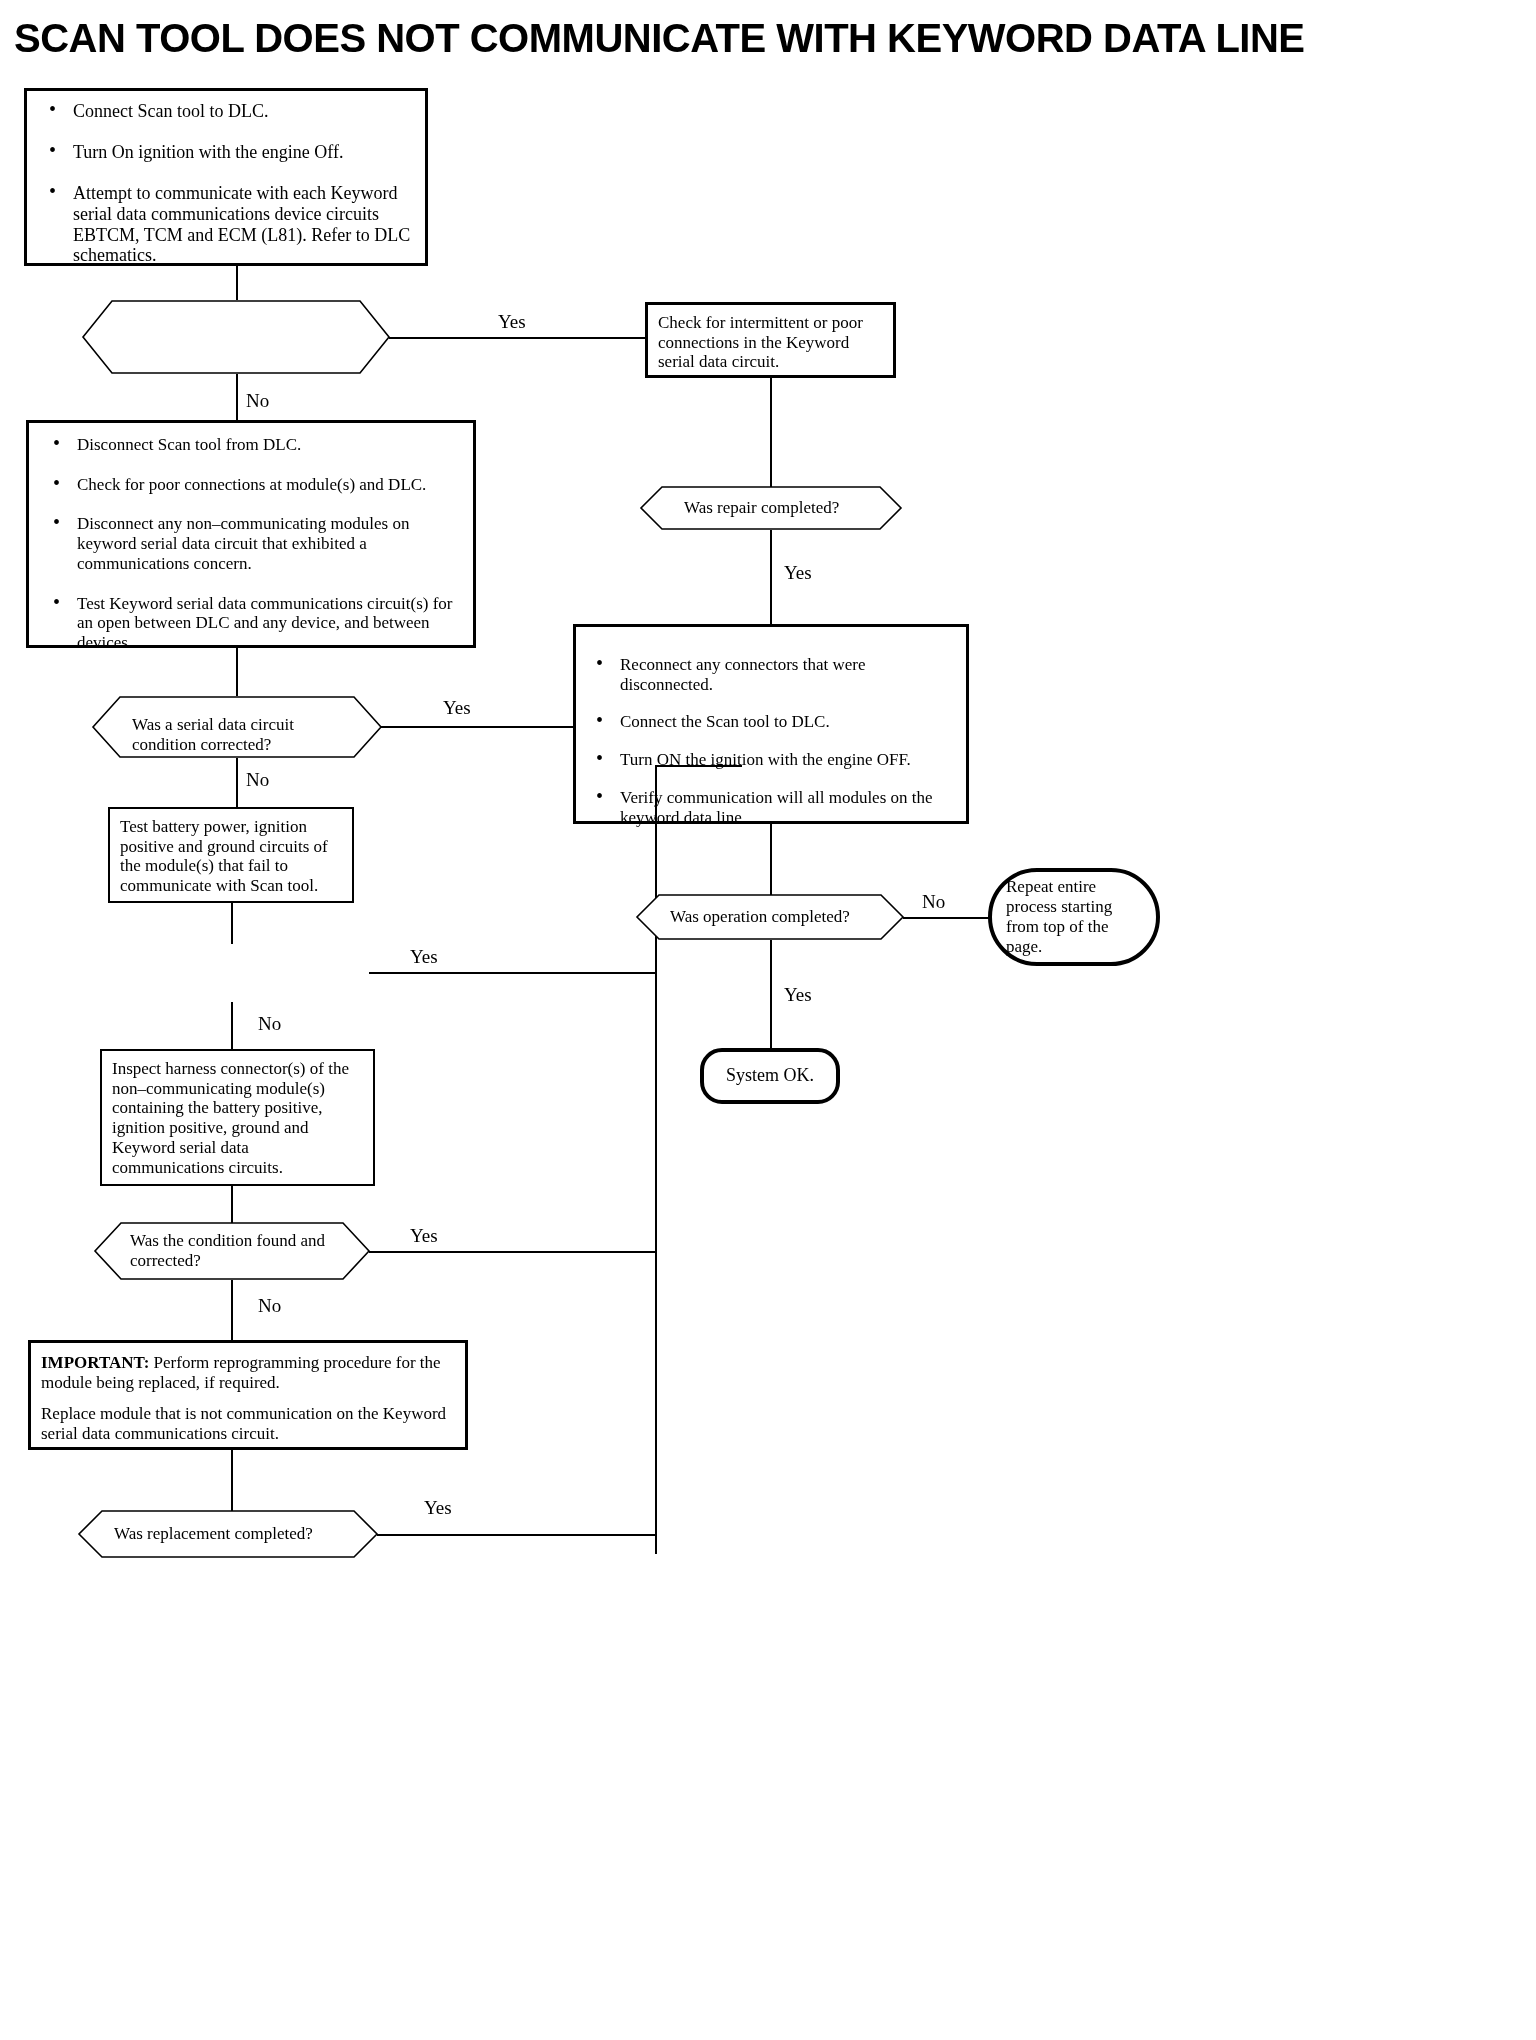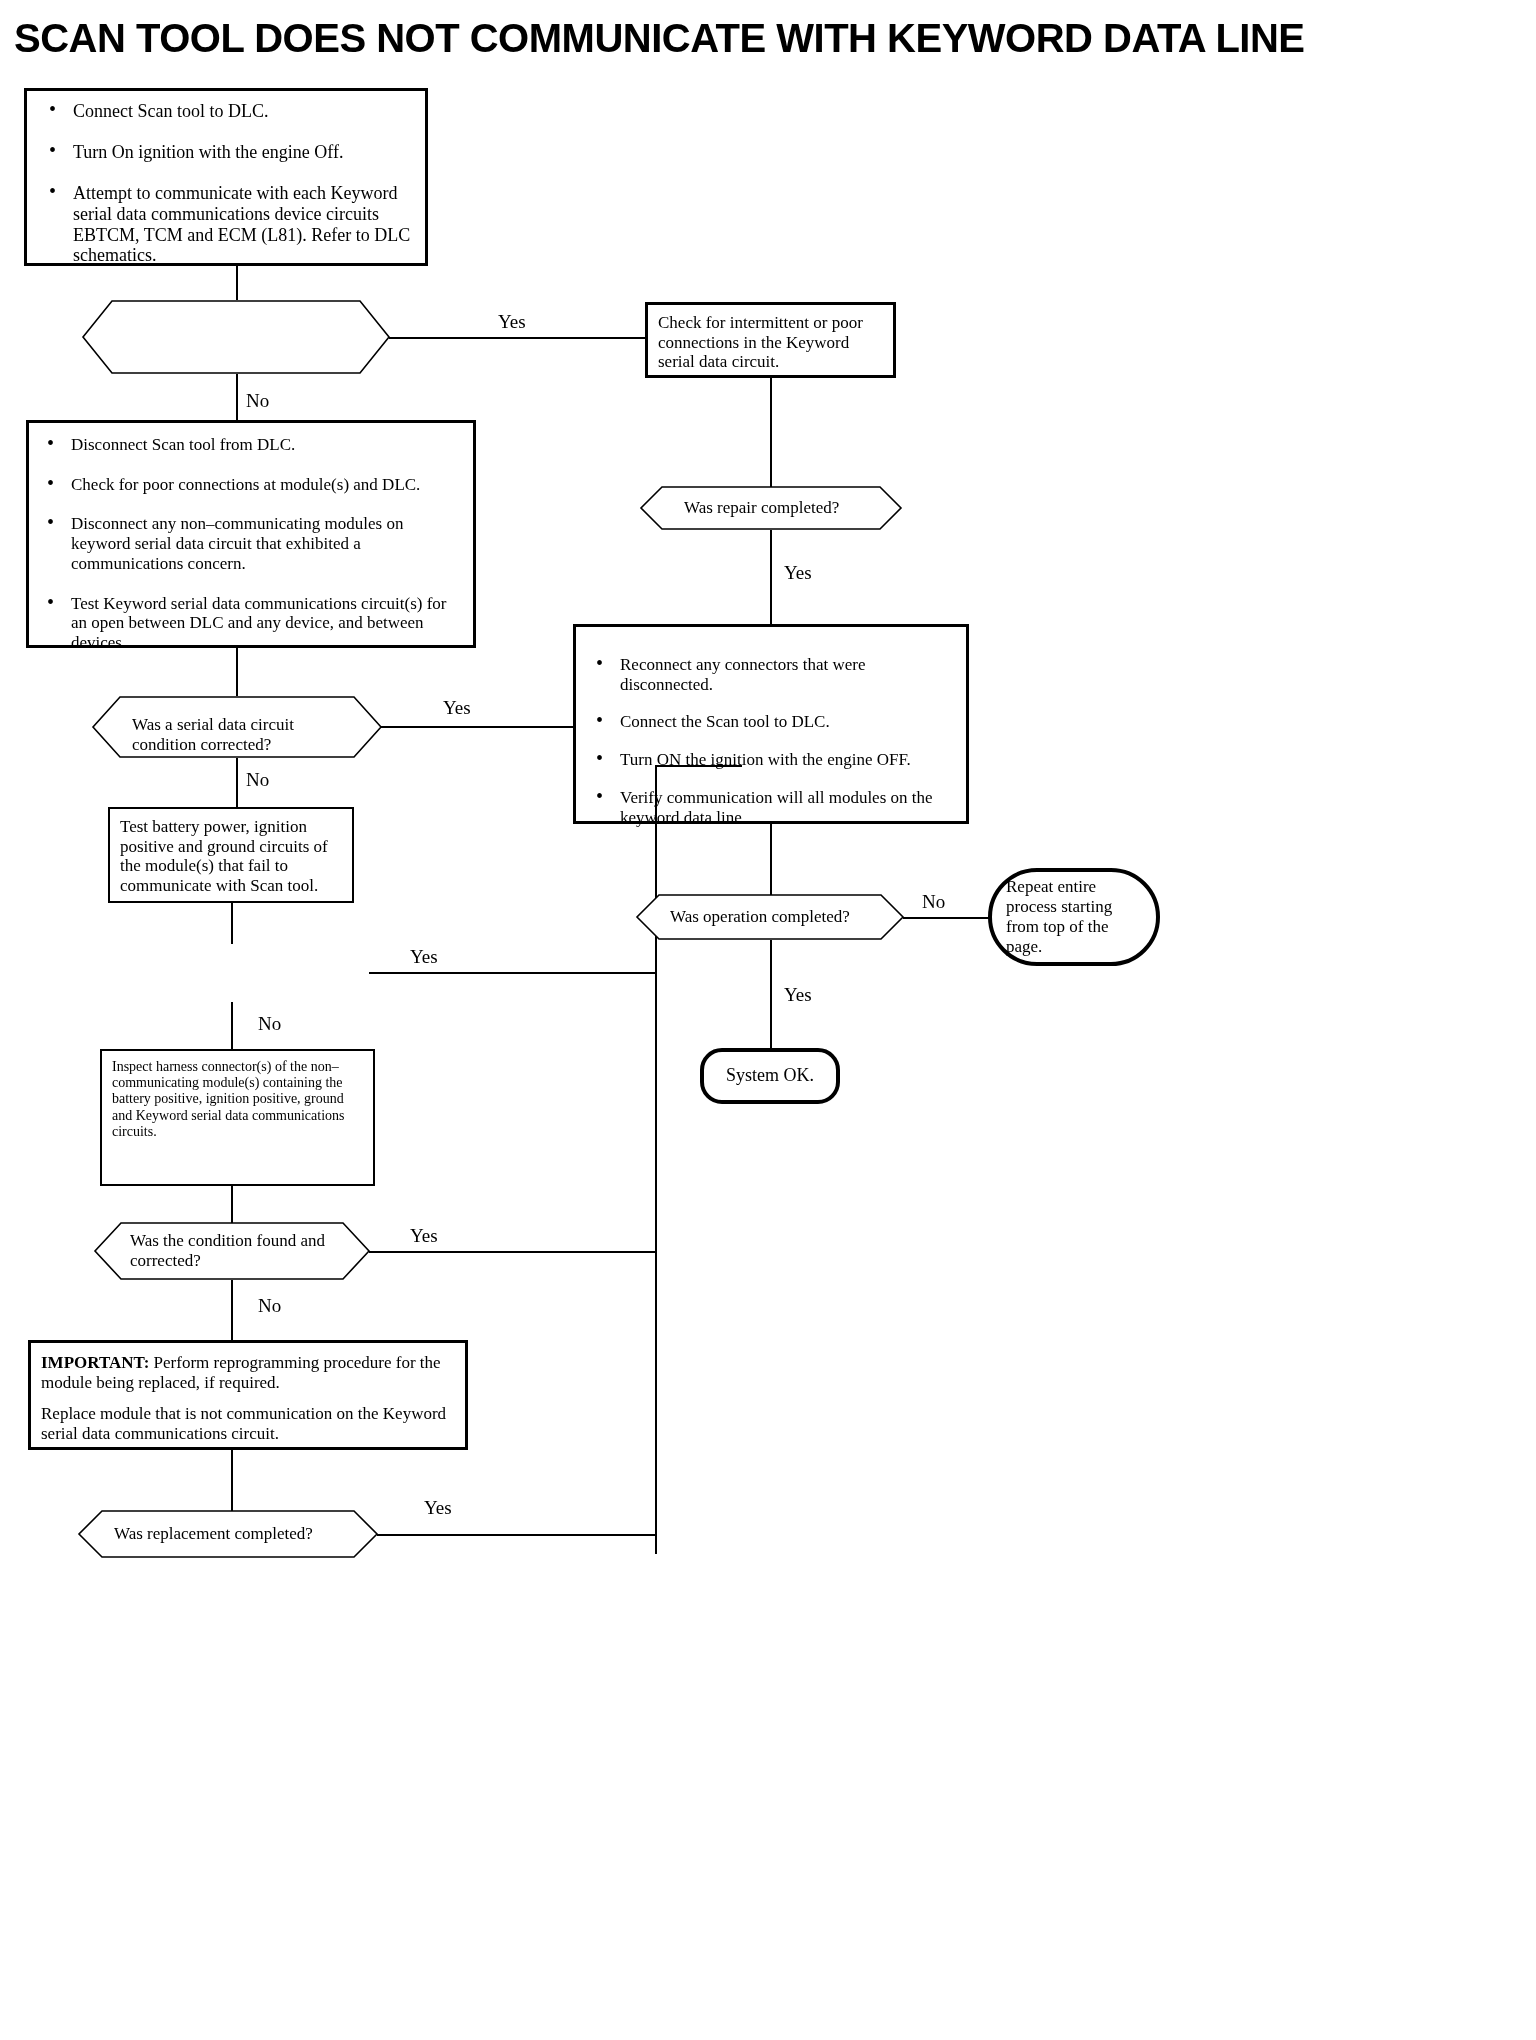--- a/index.html
+++ b/index.html
@@ -140,21 +140,21 @@
     <svg width="262" height="44" viewBox="0 0 262 44">
       <polygon points="22,1 240,1 261,22 240,43 22,43 1,22" fill="#ffffff" stroke="#000000" stroke-width="1.6"></polygon>
     </svg>
     <div class="hlabel" style="font-size:17px; margin-left:44px; width:190px;">Was repair completed?</div>
   </div>
 
   <div class="ln" style="left:770px; top:530px; width:1.5px; height:95px;"></div>
   <div class="lbl" style="left:784px; top:563px; font-size:19px;">Yes</div>
 
   <div class="pbox" style="left:26px; top:420px; width:450px; height:228px;">
-    <div class="inner" style="font-size:17px; padding:12px 8px;">
+    <div class="inner" style="font-size:17px; padding:12px 14px;">
       <ul class="bullets">
         <li style="margin-bottom:20px;">Disconnect Scan tool from DLC.</li>
         <li style="margin-bottom:20px;">Check for poor connections at module(s) and DLC.</li>
         <li style="margin-bottom:20px;">Disconnect any non–communicating modules on keyword serial data circuit that exhibited a communications concern.</li>
         <li style="margin-bottom:0;">Test Keyword serial data communications circuit(s) for an open between DLC and any device, and between devices.</li>
       </ul>
     </div>
   </div>
 
   <div class="ln" style="left:236px; top:648px; width:2px; height:48px;"></div>
@@ -196,21 +196,21 @@
   <div class="lbl" style="left:410px; top:947px; font-size:19px;">Yes</div>
 
   <div class="ln" style="left:231px; top:1002px; width:1.5px; height:47px;"></div>
   <div class="lbl" style="left:258px; top:1014px; font-size:19px;">No</div>
 
   <div class="ln" style="left:655px; top:765px; width:1.5px; height:789px;"></div>
   <div class="ln" style="left:655px; top:765px; width:87px; height:1.5px;"></div>
 
   <div class="pbox thin" style="left:100px; top:1049px; width:275px; height:137px;">
     <div class="inner" style="padding:8px 10px;">
-      <div class="ptext" style="font-size:14px;">Inspect harness connector(s) of the non–communicating module(s) containing the battery positive, ignition positive, ground and Keyword serial data communications circuits.</div>
+      <div class="ptext" style="font-size:17px;">Inspect harness connector(s) of the non–communicating module(s) containing the battery positive, ignition positive, ground and Keyword serial data communications circuits.</div>
     </div>
   </div>
 
   <div class="ln" style="left:231px; top:1186px; width:1.5px; height:47px;"></div>
 
   <div class="hex" style="left:94px; top:1222px; width:276px; height:58px;">
     <svg width="276" height="58" viewBox="0 0 276 58">
       <polygon points="27,1 249,1 275,29 249,57 27,57 1,29" fill="#ffffff" stroke="#000000" stroke-width="1.6"></polygon>
     </svg>
     <div class="hlabel" style="font-size:17px; margin-left:36px; width:205px;">Was the condition found and corrected?</div>

